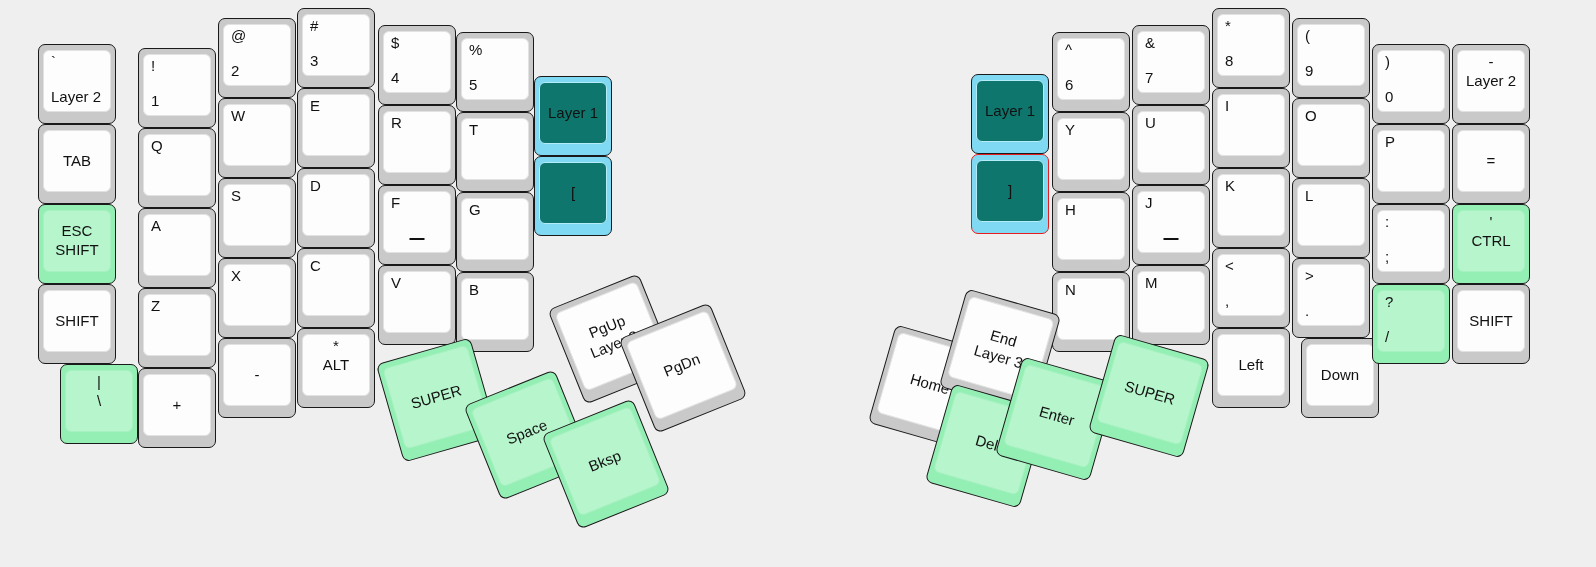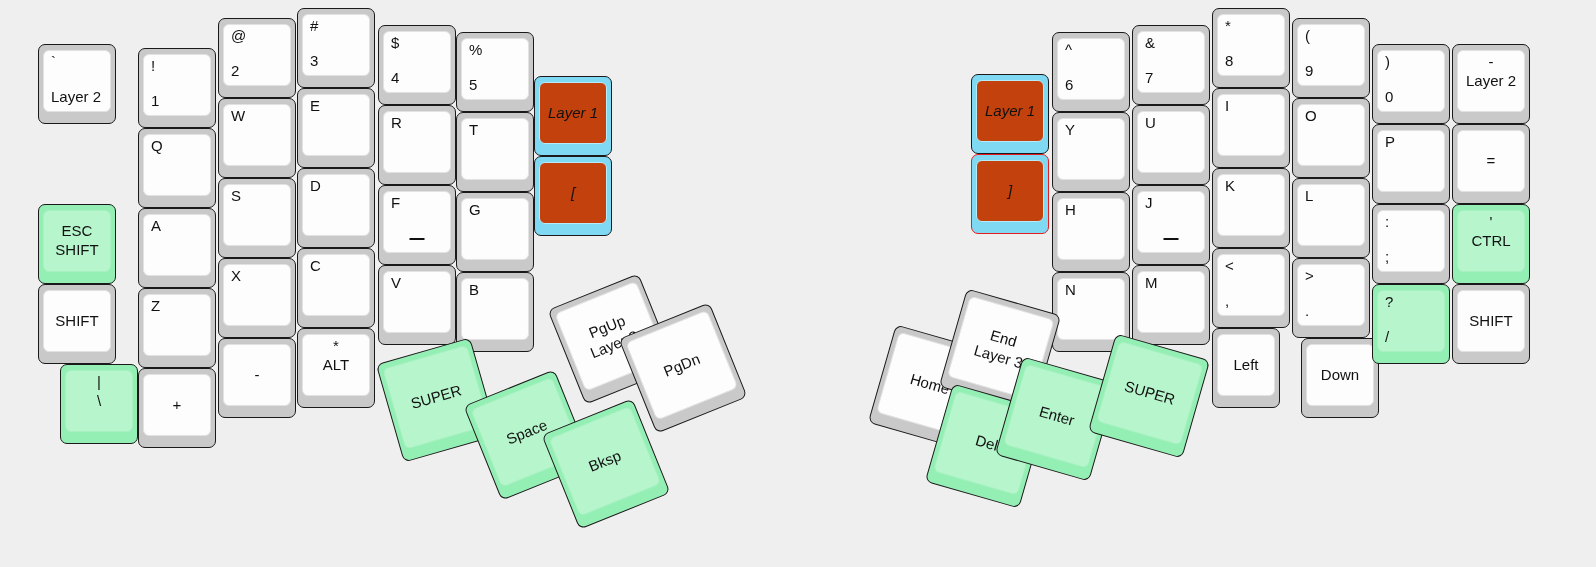--- a/index.html
+++ b/index.html
@@ -30,21 +30,21 @@
     position:relative;
     display:flex;
     flex-direction:column;
     align-items:center;
     justify-content:center;
   }
   
   .key.green{background:#93efb4;}
   .key.green>.cap{background:#b7f6cd;border-color:#a7f0c0;}
   .key.blue{background:#80d9f3;}
-  .key.blue>.cap{background:#c2410c;border-color:#b4ecfa;font-style:italic;}
+  .key.blue>.cap{background:#0f766e;border-color:#b4ecfa;}
   .key.sel{border-color:#e81c1c;}
 
   
   .lg{
     font-size:15px;color:#111;line-height:1.12;text-align:center;
     white-space:pre;pointer-events:none;
   }
   .lg.tl{position:absolute;top:3px;left:7px;text-align:left;}
   .lg.bl{position:absolute;bottom:5px;left:7px;text-align:left;}
   .lg.tc{position:absolute;top:3px;left:0;right:0;text-align:center;}
@@ -59,20 +59,25 @@
 </head>
 <body>
 
 <div id="board">
     <div class="key" style="left: 38px; top: 44px; width: 78px; height: 80px;">
       <div class="cap">
         <span class="lg tl">`</span>
         <span class="lg bl">Layer 2</span>
       </div>
     </div>
+    <div class="key" style="left: 38px; top: 124px; width: 78px; height: 80px;">
+      <div class="cap">
+        <span class="lg ctr two">TAB</span>
+      </div>
+    </div>
     <div class="key green" style="left: 38px; top: 204px; width: 78px; height: 80px;">
       <div class="cap">
         <span class="lg ctr two">ESC
 SHIFT</span>
       </div>
     </div>
     <div class="key" style="left: 38px; top: 284px; width: 78px; height: 80px;">
       <div class="cap">
         <span class="lg ctr two">SHIFT</span>
       </div>
@@ -309,21 +314,21 @@
       <div class="cap">
         <span class="lg tl">K</span>
       </div>
     </div>
     <div class="key" style="left: 1212px; top: 248px; width: 78px; height: 80px;">
       <div class="cap">
         <span class="lg tl">&lt;</span>
         <span class="lg bl">,</span>
       </div>
     </div>
-    <div class="key" style="left: 1212px; top: 328px; width: 68px; height: 80px;">
+    <div class="key" style="left: 1212px; top: 328px; width: 78px; height: 80px;">
       <div class="cap">
         <span class="lg ctr">Left</span>
       </div>
     </div>
     <div class="key" style="left: 1292px; top: 18px; width: 78px; height: 80px;">
       <div class="cap">
         <span class="lg tl">(</span>
         <span class="lg bl">9</span>
       </div>
     </div>

